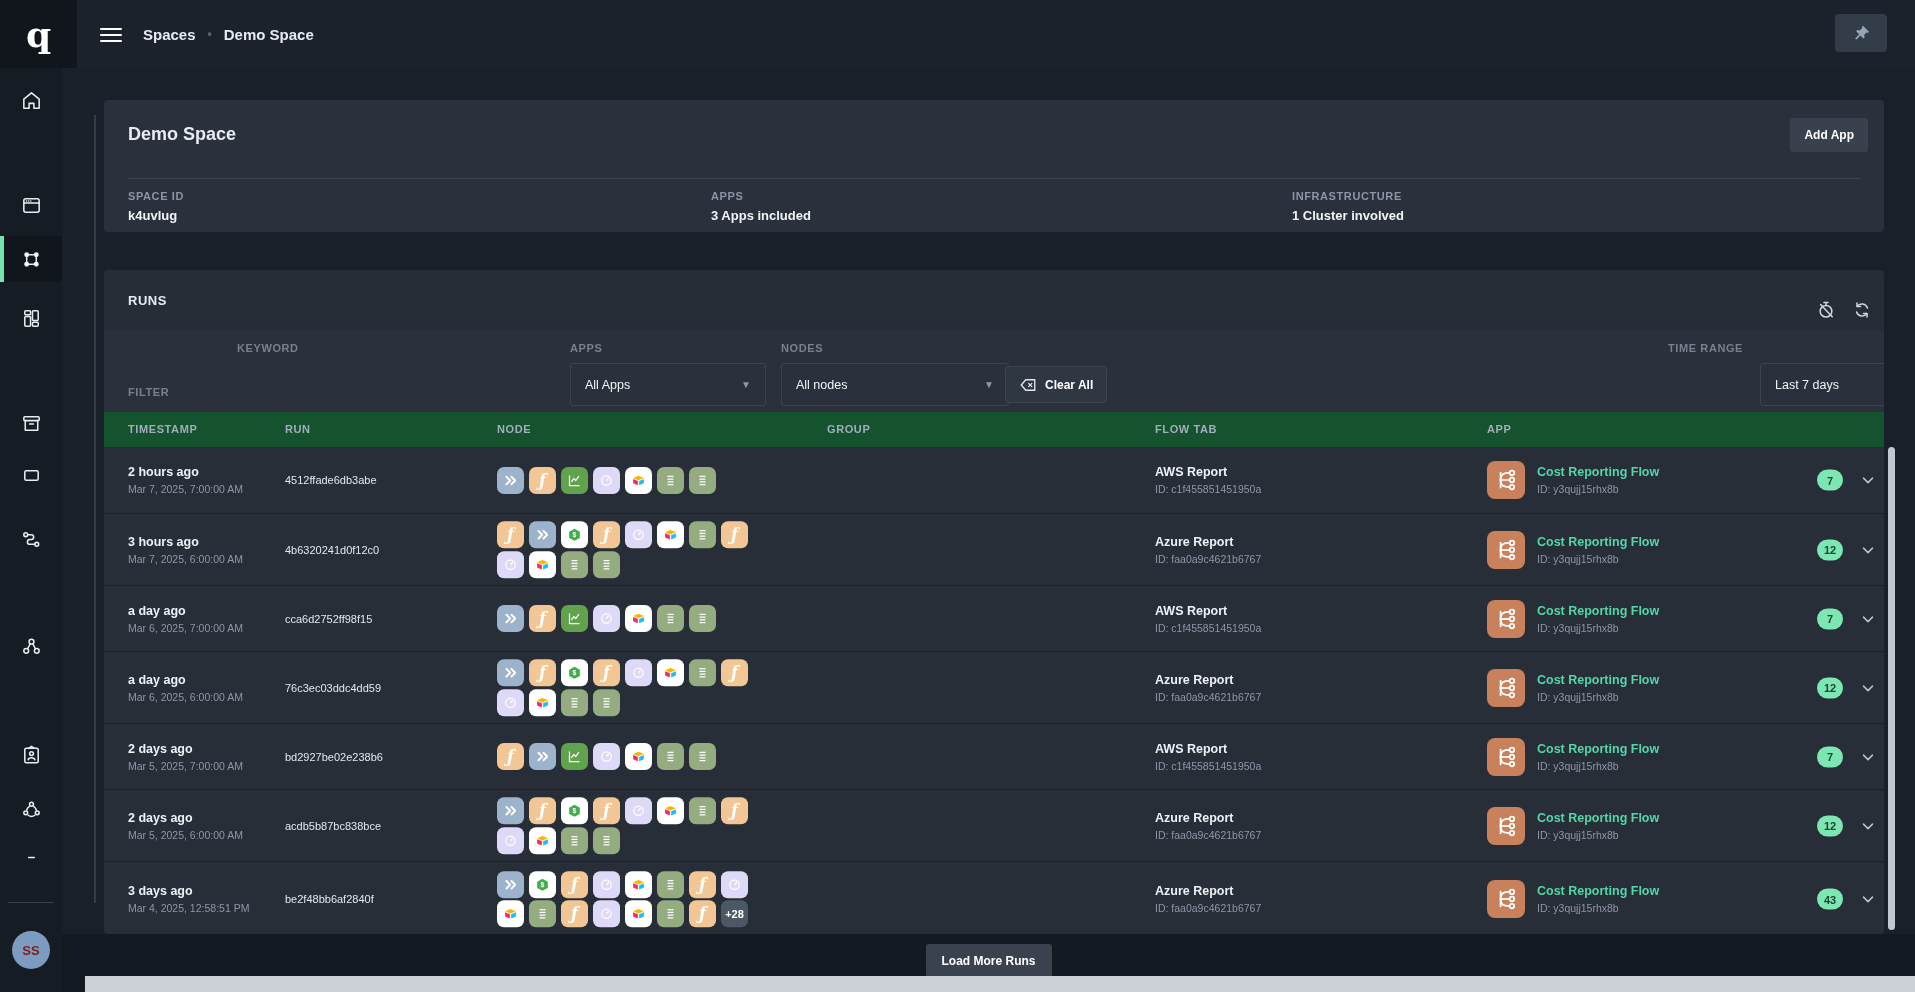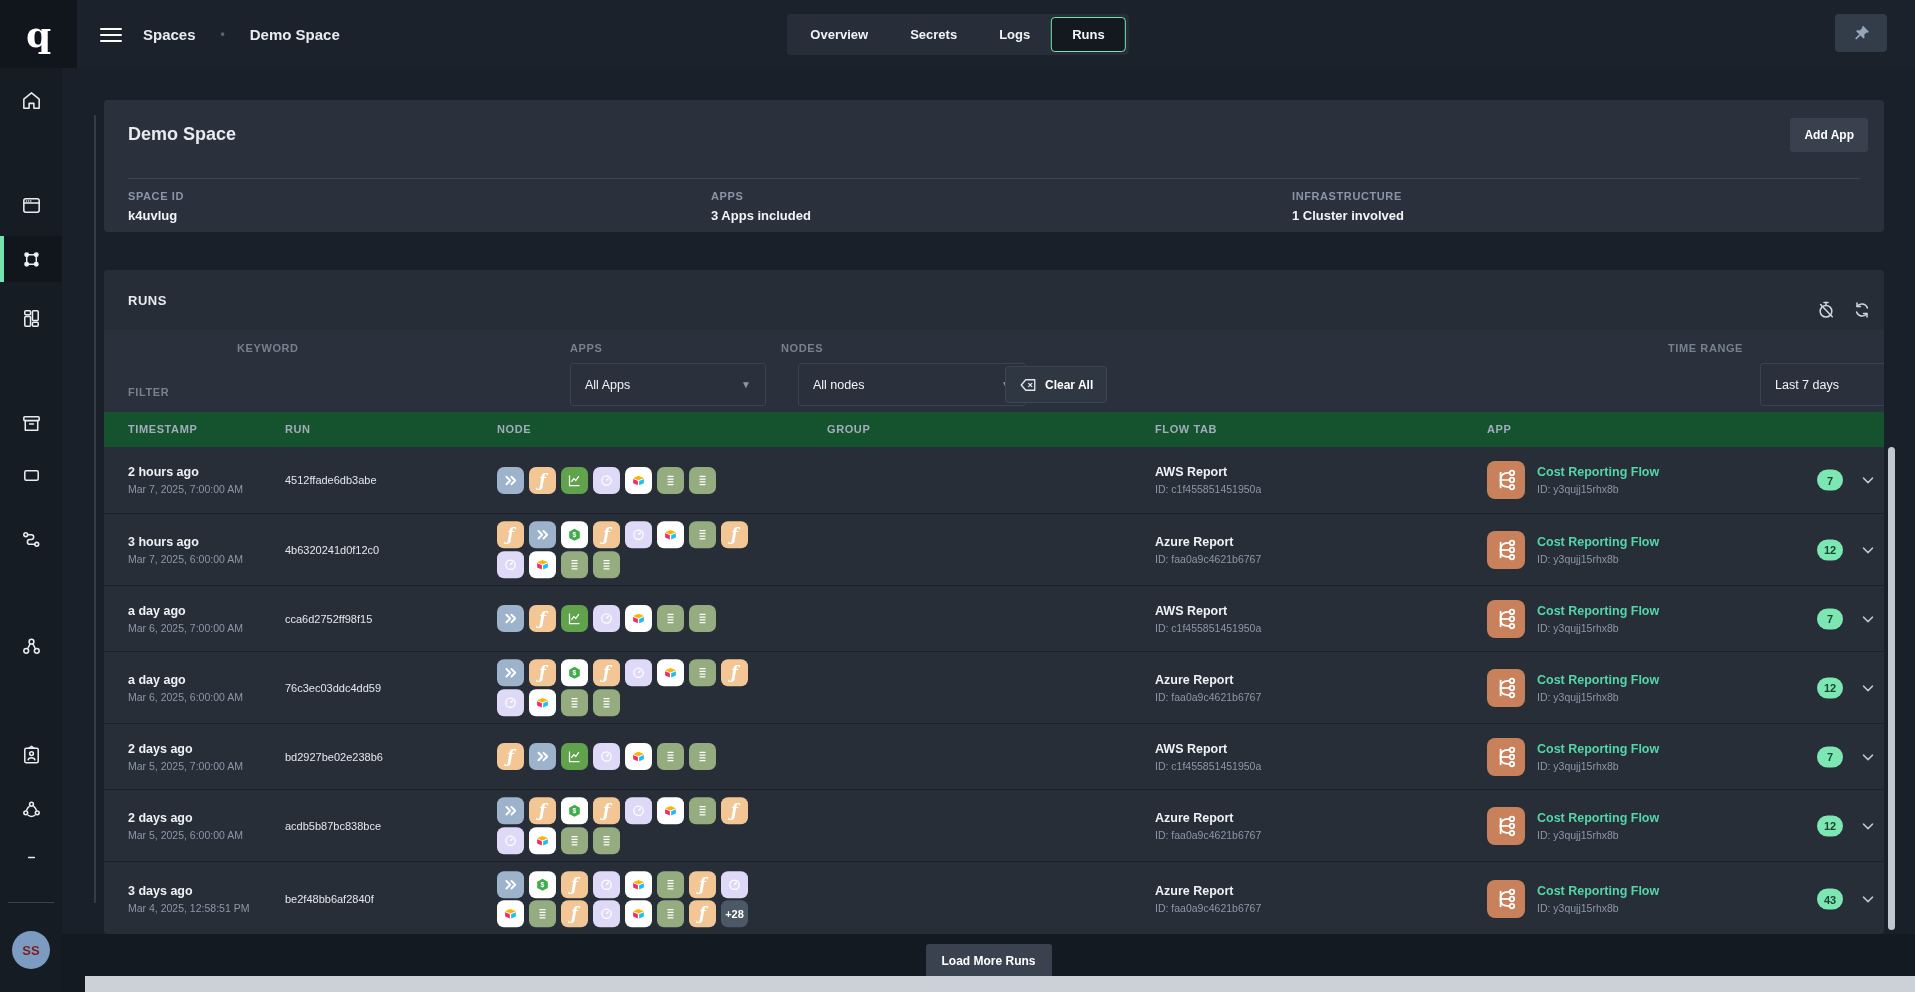--- a/index.html
+++ b/index.html
@@ -6,21 +6,21 @@
   html,body { width:1915px; height:992px; overflow:hidden; background:#1a202a;
     font-family:"Liberation Sans","DejaVu Sans",sans-serif; color:#e8ebf0; }
 
   
   .topbar { position:absolute; left:0; top:0; width:1915px; height:68px; background:#1c222c; z-index:5; }
   .logo-box { position:absolute; left:0; top:0; width:77px; height:68px; background:#11161d;
     display:flex; align-items:center; justify-content:center; }
   .logo-q { font-family:"DejaVu Serif",serif; font-weight:bold; font-size:36px; color:#fff; }
   .hamburger { position:absolute; left:100px; top:24px; width:22px; height:20px; cursor:pointer; }
   .hamburger i { display:block; height:2.5px; background:#fff; border-radius:2px; margin:3.5px 0; }
-  .crumbs { position:absolute; left:143px; top:0; height:68px; display:flex; align-items:center; gap:25px;
+  .crumbs { position:absolute; left:143px; top:0; height:68px; display:flex; align-items:center; gap:12px;
     font-size:15px; font-weight:bold; }
   .crumb-dot { color:#5a636f; font-size:12px; }
   .tabs { position:absolute; left:50%; transform:translateX(-50%); top:14px; background:#272e39;
     border-radius:4px; padding:3px; display:flex; }
   .tab { padding:9px 20px; font-size:13px; font-weight:bold; color:#f2f4f7; border:1px solid transparent;
     border-radius:4px; cursor:pointer; white-space:nowrap; }
   .tab.active { background:#141920; border-color:#74e3ae; }
   .pinbtn { position:absolute; right:28px; top:14px; width:52px; height:38px; background:#333c49;
     border-radius:4px; display:flex; align-items:center; justify-content:center; cursor:pointer; }
 
@@ -124,26 +124,20 @@
   <div class="hamburger">
       <i></i>
       <i></i>
       <i></i>
     </div>
   <div class="crumbs">
     <span>Spaces</span>
     <span class="crumb-dot">•</span>
     <span>Demo Space</span>
   </div>
-  <div class="tabs">
-    <div class="tab">Overview</div>
-    <div class="tab">Secrets</div>
-    <div class="tab">Logs</div>
-    <div class="tab active">Runs</div>
-  </div>
   <div class="pinbtn">
     <svg viewBox="0 0 24 24" width="19" height="19">
         <path fill="#96a5ba" d="M14.2 2.6l7.2 7.2-1.3 1.2-1.7-.3-3 3 .5 3.4-1.4 1.3-3.9-3.9-4.9 5-1.2-.4-.4-1.2 5-4.9-3.9-3.9 1.3-1.4 3.4.5 3-3-.3-1.7z"></path>
       </svg>
   </div>
 </div>
 
 <div class="sidebar" id="sidebar">
     <div class="side-item" style="top: 9px;">
       <svg viewBox="0 0 24 24" fill="none" stroke="#e9edf2" stroke-width="1.6" stroke-linecap="round" stroke-linejoin="round">
@@ -268,21 +262,21 @@
 
   <div class="filterband">
     <div class="flt-label" style="left:24px;top:56px">FILTER</div>
     <div class="flt-label" style="left:133px;top:12px">KEYWORD</div>
     <div class="flt-label" style="left:466px;top:12px">APPS</div>
     <div class="dropdown" style="left:466px;width:196px">
       <span>All Apps</span>
       <span class="caret">▼</span>
     </div>
     <div class="flt-label" style="left:677px;top:12px">NODES</div>
-    <div class="dropdown" style="left:694px;width:228px">
+    <div class="dropdown" style="left:677px;width:228px">
       <span>All nodes</span>
       <span class="caret">▼</span>
     </div>
     <button class="clear-btn">
       <svg viewBox="0 0 24 24" fill="none" stroke="#e3e7ec" stroke-width="1.8" stroke-linejoin="round">
         <path d="M9 5h12v14H9l-6-7z"></path>
           <path d="M12.5 9.5l5 5M17.5 9.5l-5 5"></path>
         </svg>
       <span>Clear All</span>
     </button>

